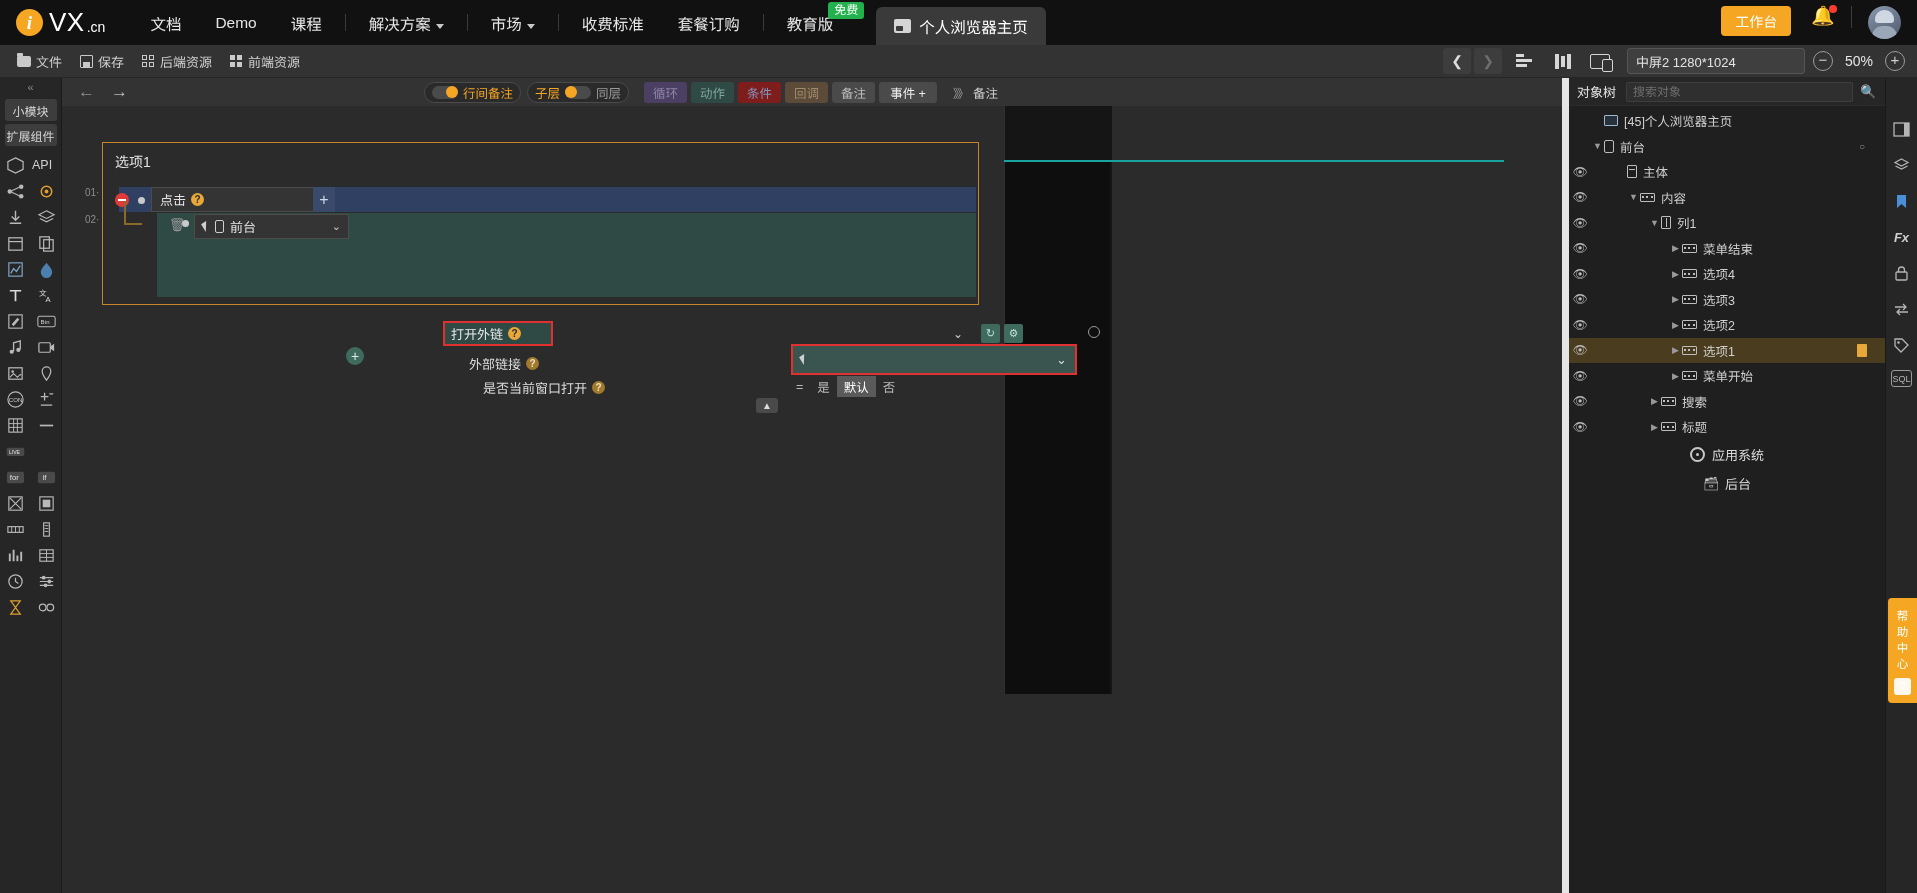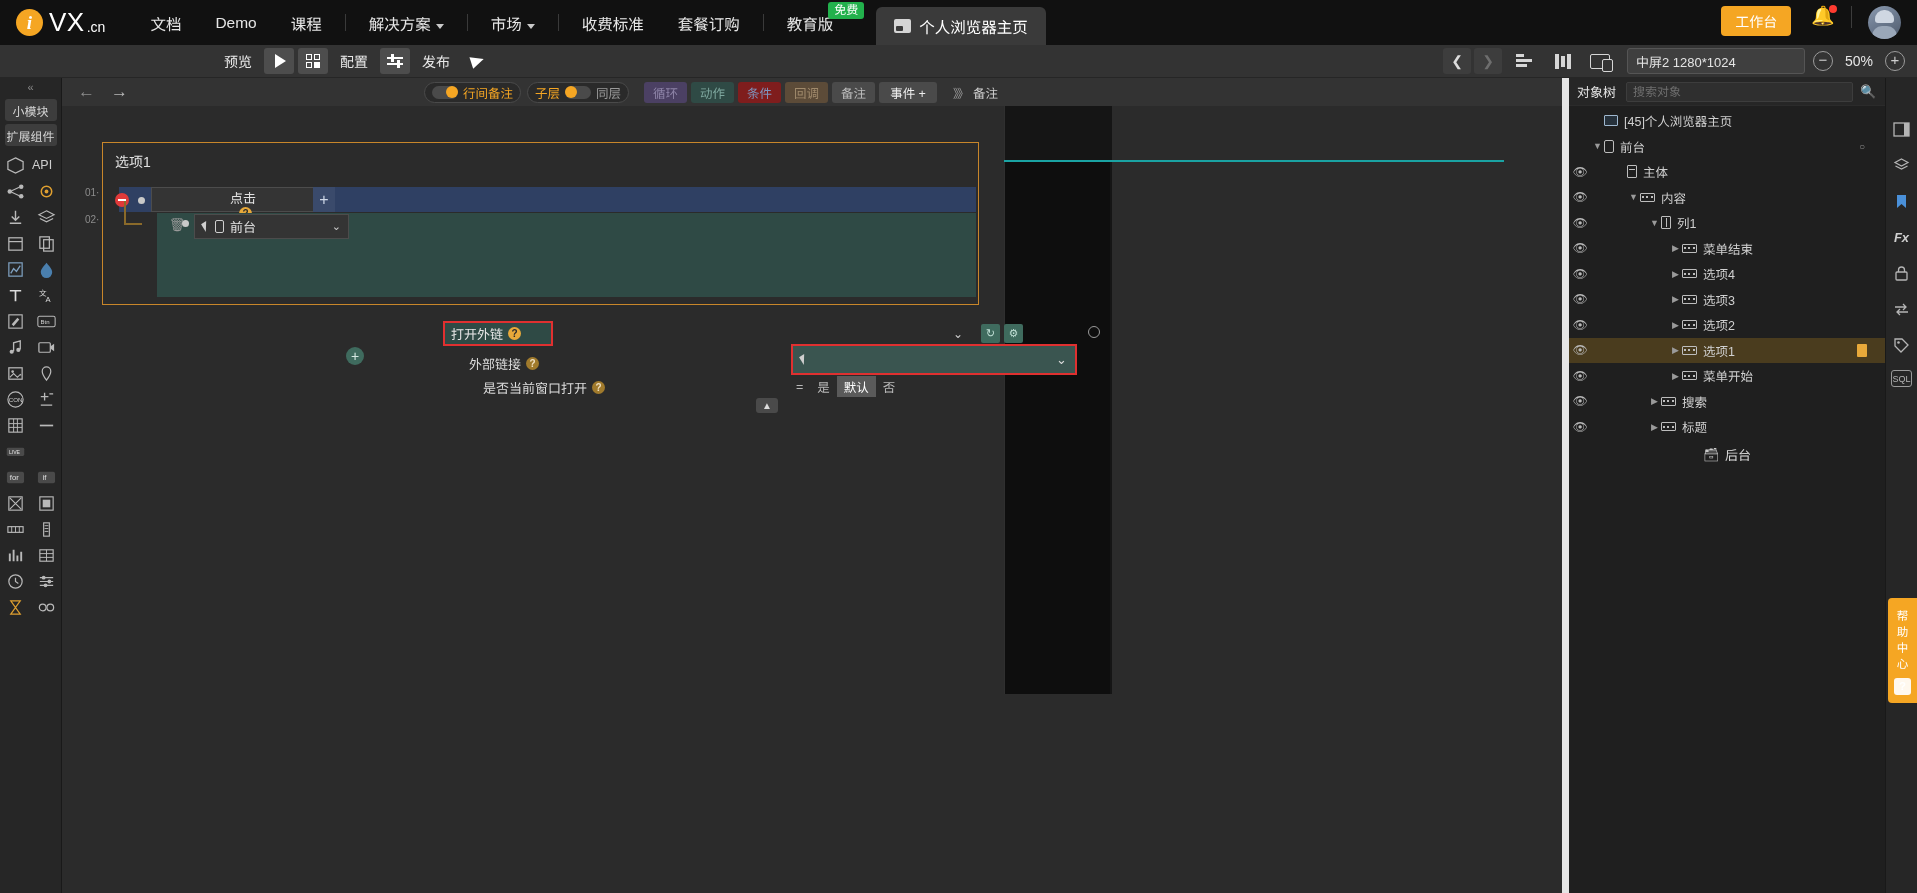--- a/index.html
+++ b/index.html
@@ -579,46 +579,49 @@
       <div class="bell">
         <div class="bell-glyph">🔔</div>
         <div class="bell-dot"></div>
       </div>
       <div class="vsep-nav"></div>
       <div class="avatar"></div>
     </div>
   </div>
 
   <div class="toolbar">
-
-    <div class="tb-center">
-      <div class="tb-btn-txt">预览</div>
-      <div class="tb-play">
-          <i class="tri"></i>
-        </div>
-      <div class="tb-sq">
-        <span class="ic-qr">
-            <i></i>
-            <i></i>
-            <i></i>
-            <i></i>
-          </span>
-      </div>
-      <div class="tb-btn-txt">配置</div>
-      <div class="tb-sq">
-        <span class="ic-slider">
-            <b></b>
-            <u></u>
-          </span>
-      </div>
-      <div class="tb-btn-txt">发布</div>
-      <div class="tb-sq" style="background:transparent;">
-        <span class="ic-send"></span>
-      </div>
-    </div>
+    <div class="tb-group">
+      <div class="tb-item">
+        <span class="tb-ic ic-folder"></span>
+        <span>文件</span>
+      </div>
+      <div class="tb-item">
+        <span class="tb-ic ic-save"></span>
+        <span>保存</span>
+      </div>
+      <div class="tb-item">
+        <span class="tb-ic ic-grid4">
+            <i></i>
+            <i></i>
+            <i></i>
+            <i></i>
+          </span>
+        <span>后端资源</span>
+      </div>
+      <div class="tb-item">
+        <span class="tb-ic ic-grid4 filled">
+            <i></i>
+            <i></i>
+            <i></i>
+            <i></i>
+          </span>
+        <span>前端资源</span>
+      </div>
+    </div>
+
 
     <div class="tb-right">
       <div class="tb-nav-btn">❮</div>
       <div class="tb-nav-btn dim">❯</div>
       <div class="tb-ico-btn">
         <span class="ic-align">
             <i></i>
             <i></i>
             <i></i>
           </span>
@@ -894,21 +897,21 @@
       </div>
       <div class="preview-line"></div>
 
       <div class="ev-card">
         <div class="ev-card-title">选项1</div>
 
         <div class="ev-rownum" style="left:-18px; top:44px;">01·</div>
         <div class="row01"></div>
         <div class="row-dot-red"></div>
         <span class="dot-small" style="position:absolute;left:35px;top:54px;"></span>
-        <div class="sel-box" style="position:absolute;left:48px;top:44px;width:184px;flex-direction:column;">
+        <div class="sel-box" style="position:absolute;left:48px;top:44px;width:184px;">
           <span>点击</span>
           <span class="qmark">?</span>
           <span class="chev">⌄</span>
         </div>
         <div class="plus-btn" style="position:absolute;left:210px;top:44px;">+</div>
 
         <div class="tree-line-v"></div>
         <div class="tree-line-h"></div>
 
         <div class="ev-rownum" style="left:-18px; top:71px;">02·</div>
@@ -1100,20 +1103,24 @@
         <span style="width:57px;"></span>
         <span class="arr">▶</span>
         <span class="tic ic-dots3">
             <i></i>
             <i></i>
             <i></i>
           </span>
         <span class="tlabel">标题</span>
       </div>
 
+      <div class="tnode-sys">
+        <span class="ic-gear"></span>
+        <span>应用系统</span>
+      </div>
 
       <div class="tnode-sys">
         <span class="ic-server">🗃</span>
         <span>后台</span>
       </div>
     </div>
   </div>
 
   <div class="farrail">
     <div class="fr-ic">

